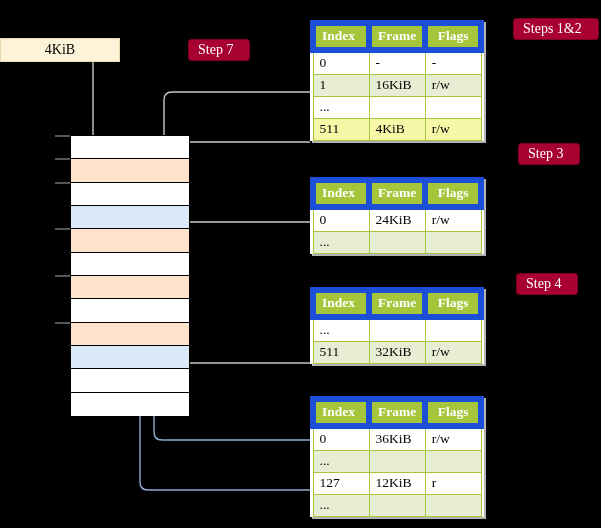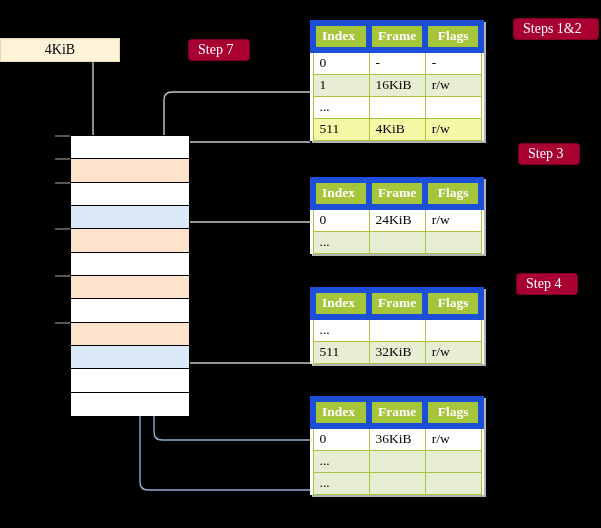--- a/index.html
+++ b/index.html
@@ -280,20 +280,25 @@
         <tr class="row-plain">
           <td class="c-index">0</td>
           <td class="c-frame">36KiB</td>
           <td class="c-flags">r/w</td>
         </tr>
         <tr class="row-alt">
           <td class="c-index">...</td>
           <td class="c-frame"></td>
           <td class="c-flags"></td>
         </tr>
+        <tr class="row-plain">
+          <td class="c-index">127</td>
+          <td class="c-frame">12KiB</td>
+          <td class="c-flags">r</td>
+        </tr>
         <tr class="row-alt">
           <td class="c-index">...</td>
           <td class="c-frame"></td>
           <td class="c-flags"></td>
         </tr>
       </tbody>
     </table>
 
 </div>
 

